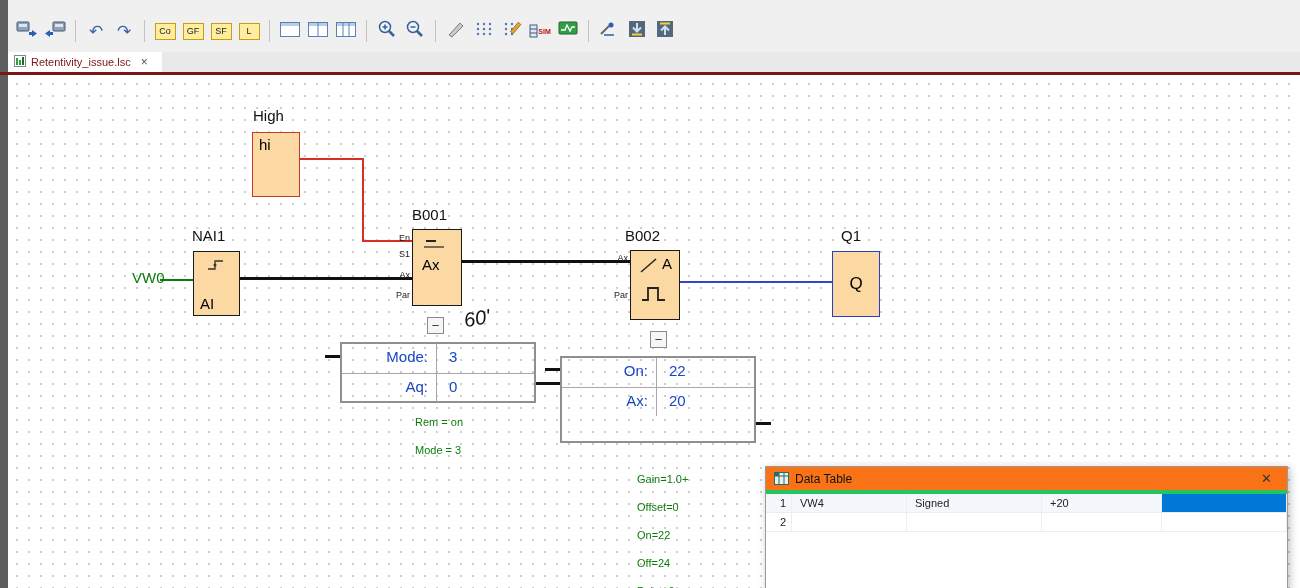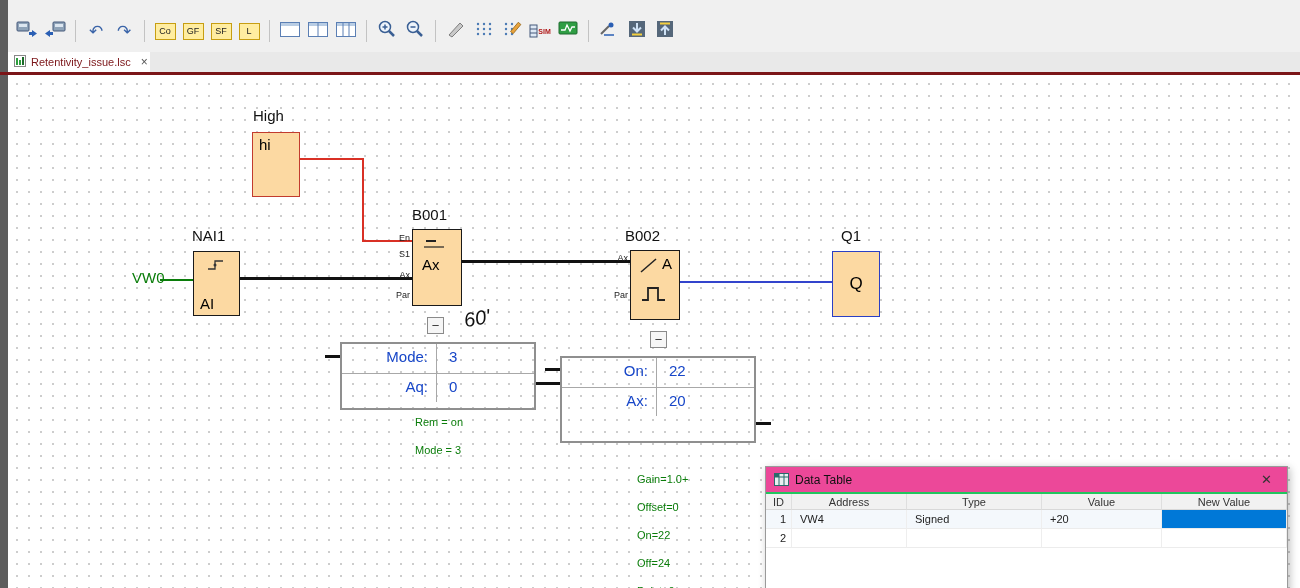--- a/index.html
+++ b/index.html
@@ -13,21 +13,21 @@
   .toolbar-inner { position:absolute; left:6px; top:17px; display:flex; align-items:center; gap:2px; height:28px; }
   .tbtn { width:26px; height:26px; display:flex; align-items:center; justify-content:center; cursor:default; }
   .tsep { width:1px; height:22px; background:#c3c3c3; margin:0 5px; }
   .glyph-btn { font-size:17px; color:#3a64a8; line-height:1; }
   .cat-btn { width:21px; height:17px; border:1px solid #c79e12; background:#ffeda0; font-size:9px; font-weight:normal; color:#222;
              display:flex; align-items:center; justify-content:center; }
   .simtxt { font-size:7px; font-weight:bold; color:#b01818; letter-spacing:0; }
 
   
   .tabbar { position:absolute; left:8px; top:52px; width:1292px; height:20px; background:#e9e9e9; }
-  .tab { position:absolute; left:0; top:0; height:20px; background:#ffffff; display:flex; align-items:center; padding:0 0 0 6px; }
+  .tab { position:absolute; left:0; top:0; height:20px; background:#ffffff; display:flex; align-items:center; padding:0 12px 0 6px; }
   .tab-title { font-size:11px; color:#7b1518; margin:0 8px 0 5px; }
   .tab-close { font-size:12px; color:#555; padding:0 2px; }
   .maroon-line { position:absolute; left:0; top:72px; width:1300px; height:3px; background:#7b1518; }
 
   
   .canvas { position:absolute; left:8px; top:75px; width:1292px; height:513px; background:#ffffff;
             background-image:radial-gradient(circle, #cdcdcd 1px, transparent 1.3px);
             background-size:12px 12px; background-position:3px 3px; overflow:hidden; }
 
   .blk-label { position:absolute; font-size:15px; color:#111; white-space:nowrap; }
@@ -42,21 +42,21 @@
   .prow { display:grid; grid-template-columns:95px 1fr; height:29px; }
   .prow + .prow { border-top:1px solid #a8a8a8; }
   .plabel { text-align:right; padding:4px 8px 0 0; font-size:15px; color:#1746c8; border-right:1px solid #a8a8a8; }
   .pvalue { padding:4px 0 0 12px; font-size:15px; color:#1746c8; }
 
   .ann { position:absolute; font-size:11px; color:#0a7d0a; line-height:28px; white-space:nowrap; }
 
   
   .dtable { position:absolute; left:757px; top:391px; width:523px; height:135px; background:#fff;
             border:1px solid #9a9a9a; box-shadow:2px 2px 8px rgba(0,0,0,0.25); }
-  .dt-titlebar { height:27px; display:flex; align-items:center; border-bottom:2px solid #22c55e; background:#ec4899; }
+  .dt-titlebar { height:27px; display:flex; align-items:center; border-bottom:4px solid #22c55e; background:#f97316; }
   .dt-title { font-size:12px; color:#111; margin-left:6px; flex:1; }
   .dt-close { font-size:13px; color:#333; margin-right:12px; padding:0 3px; }
   .dt-grid { display:grid; grid-template-columns:26px 115px 135px 120px 1fr; }
   .dt-head { background:#f1f1f1; }
   .dt-head .dt-cell { font-size:11px; color:#333; text-align:center; height:16px; line-height:16px; border-right:1px solid #dedede; border-bottom:1px solid #d8d8d8; }
   .dt-row .dt-cell { font-size:11px; color:#222; height:19px; line-height:19px; padding-left:8px; border-right:1px solid #eeeeee; border-bottom:1px solid #ececec; overflow:hidden; }
   .dt-row .dt-id { text-align:right; padding-left:0; padding-right:5px; }
   .dt-row1 .dt-cell { background:#f4f8fc; }
   .dt-newval-sel { background:#0078d7 !important; }
 </style>
@@ -299,21 +299,21 @@
       </div>
 
     <div class="minusbox" style="left:419px; top:242px;">
         <span>−</span>
       </div>
     <div class="minusbox" style="left:642px; top:256px;">
         <span>−</span>
       </div>
     <div class="note60" style="left:456px; top:232px;">60'</div>
 
-    <div class="pbox" style="left:332px; top:267px; width:196px; height:68px;">
+    <div class="pbox" style="left:332px; top:267px; width:196px; height:61px;">
       <div class="prow">
         <span class="plabel">Mode:</span>
         <span class="pvalue">3</span>
       </div>
       <div class="prow">
         <span class="plabel">Aq:</span>
         <span class="pvalue">0</span>
       </div>
     </div>
     <div class="wire" style="left:317px; top:280px; width:15px; height:3px; background:#111;"></div>
@@ -351,27 +351,20 @@
               <rect x="0.5" y="0.5" width="14" height="12" fill="#e8f0f0" stroke="#2a6b6b"></rect>
               <line x1="0.5" y1="4" x2="14.5" y2="4" stroke="#2a6b6b"></line>
               <line x1="5" y1="0.5" x2="5" y2="12.5" stroke="#2a6b6b"></line>
               <line x1="10" y1="0.5" x2="10" y2="12.5" stroke="#2a6b6b"></line>
               <rect x="1" y="1" width="4" height="3" fill="#2a6b6b"></rect>
             </svg>
           </span>
         <span class="dt-title">Data Table</span>
         <span class="dt-close">✕</span>
       </div>
-      <div class="dt-grid dt-head">
-        <span class="dt-cell">ID</span>
-        <span class="dt-cell">Address</span>
-        <span class="dt-cell">Type</span>
-        <span class="dt-cell">Value</span>
-        <span class="dt-cell">New Value</span>
-      </div>
       <div class="dt-grid dt-row dt-row1">
         <span class="dt-cell dt-id">1</span>
         <span class="dt-cell">VW4</span>
         <span class="dt-cell">Signed</span>
         <span class="dt-cell">+20</span>
         <span class="dt-cell dt-newval-sel"></span>
       </div>
       <div class="dt-grid dt-row">
         <span class="dt-cell dt-id">2</span>
         <span class="dt-cell"></span>

